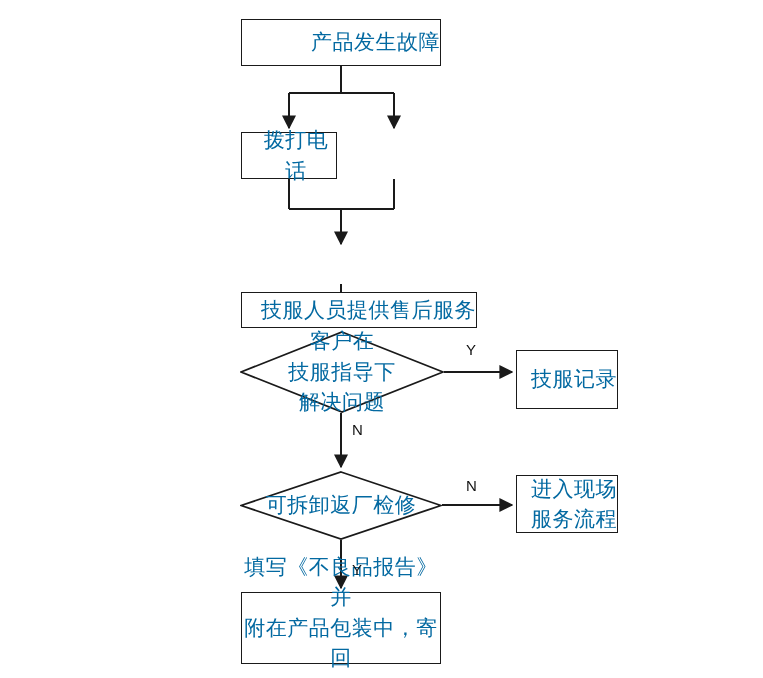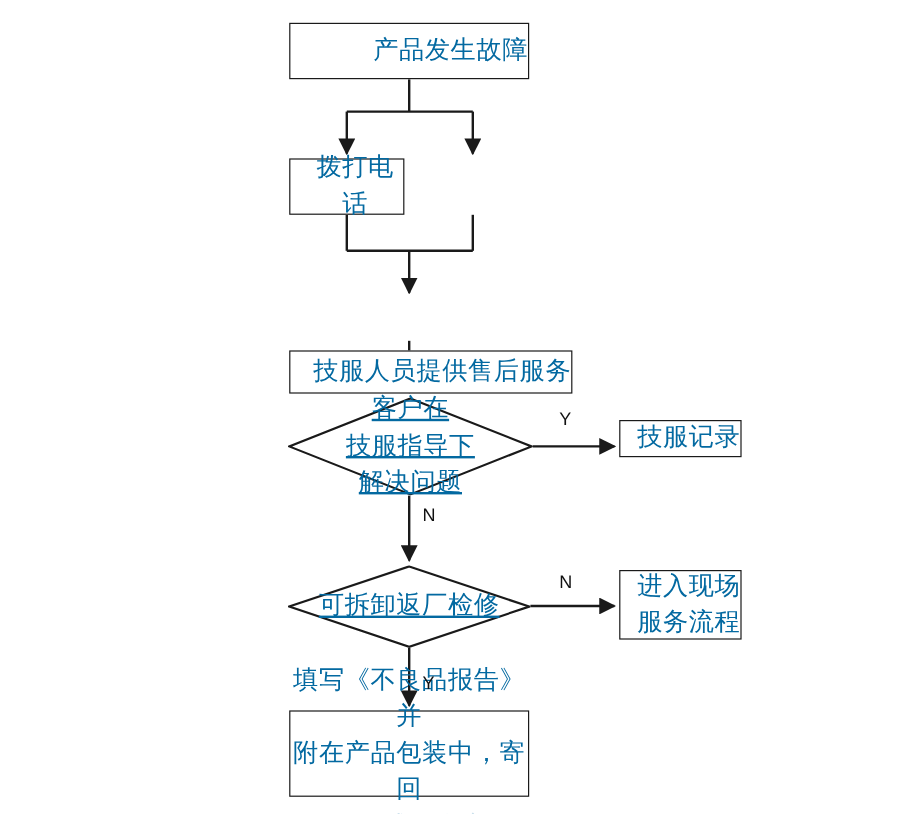--- a/index.html
+++ b/index.html
@@ -37,21 +37,20 @@
     letter-spacing: 0.5px;
     white-space: pre-line;
   }
   .process {
     border: 1.6px solid #1a1a1a;
     background: #ffffff;
   }
   .decision {
     background: transparent;
     border: none;
-    text-decoration: underline;
   }
   .decision .dia-svg {
     position: absolute;
     left: 0;
     top: 0;
   }
   .decision .dia-label {
     position: relative;
     z-index: 2;
     width: 100%;
@@ -116,21 +115,21 @@
 
   <div class="node decision" style="left:240px; top:331px; width:204px; height:82px;">
     <svg class="dia-svg" width="204" height="82" viewBox="0 0 204 82" xmlns="http://www.w3.org/2000/svg">
       <polygon points="102,1 203,41 102,81 1,41" fill="#ffffff" stroke="#1a1a1a" stroke-width="1.8"></polygon>
     </svg>
     <span class="dia-label">客户在
 技服指导下
 解决问题</span>
   </div>
 
-  <div class="node process" style="left:516px; top:350px; width:102px; height:31px;">
+  <div class="node process" style="left:516px; top:350px; width:102px; height:59px;">
     <span>技服记录</span>
   </div>
 
   <div class="node decision" style="left:240px; top:471px; width:202px; height:69px;">
     <svg class="dia-svg" width="202" height="69" viewBox="0 0 202 69" xmlns="http://www.w3.org/2000/svg">
       <polygon points="101,1 201,34.5 101,68 1,34.5" fill="#ffffff" stroke="#1a1a1a" stroke-width="1.8"></polygon>
     </svg>
     <span class="dia-label">可拆卸返厂检修</span>
   </div>
 

